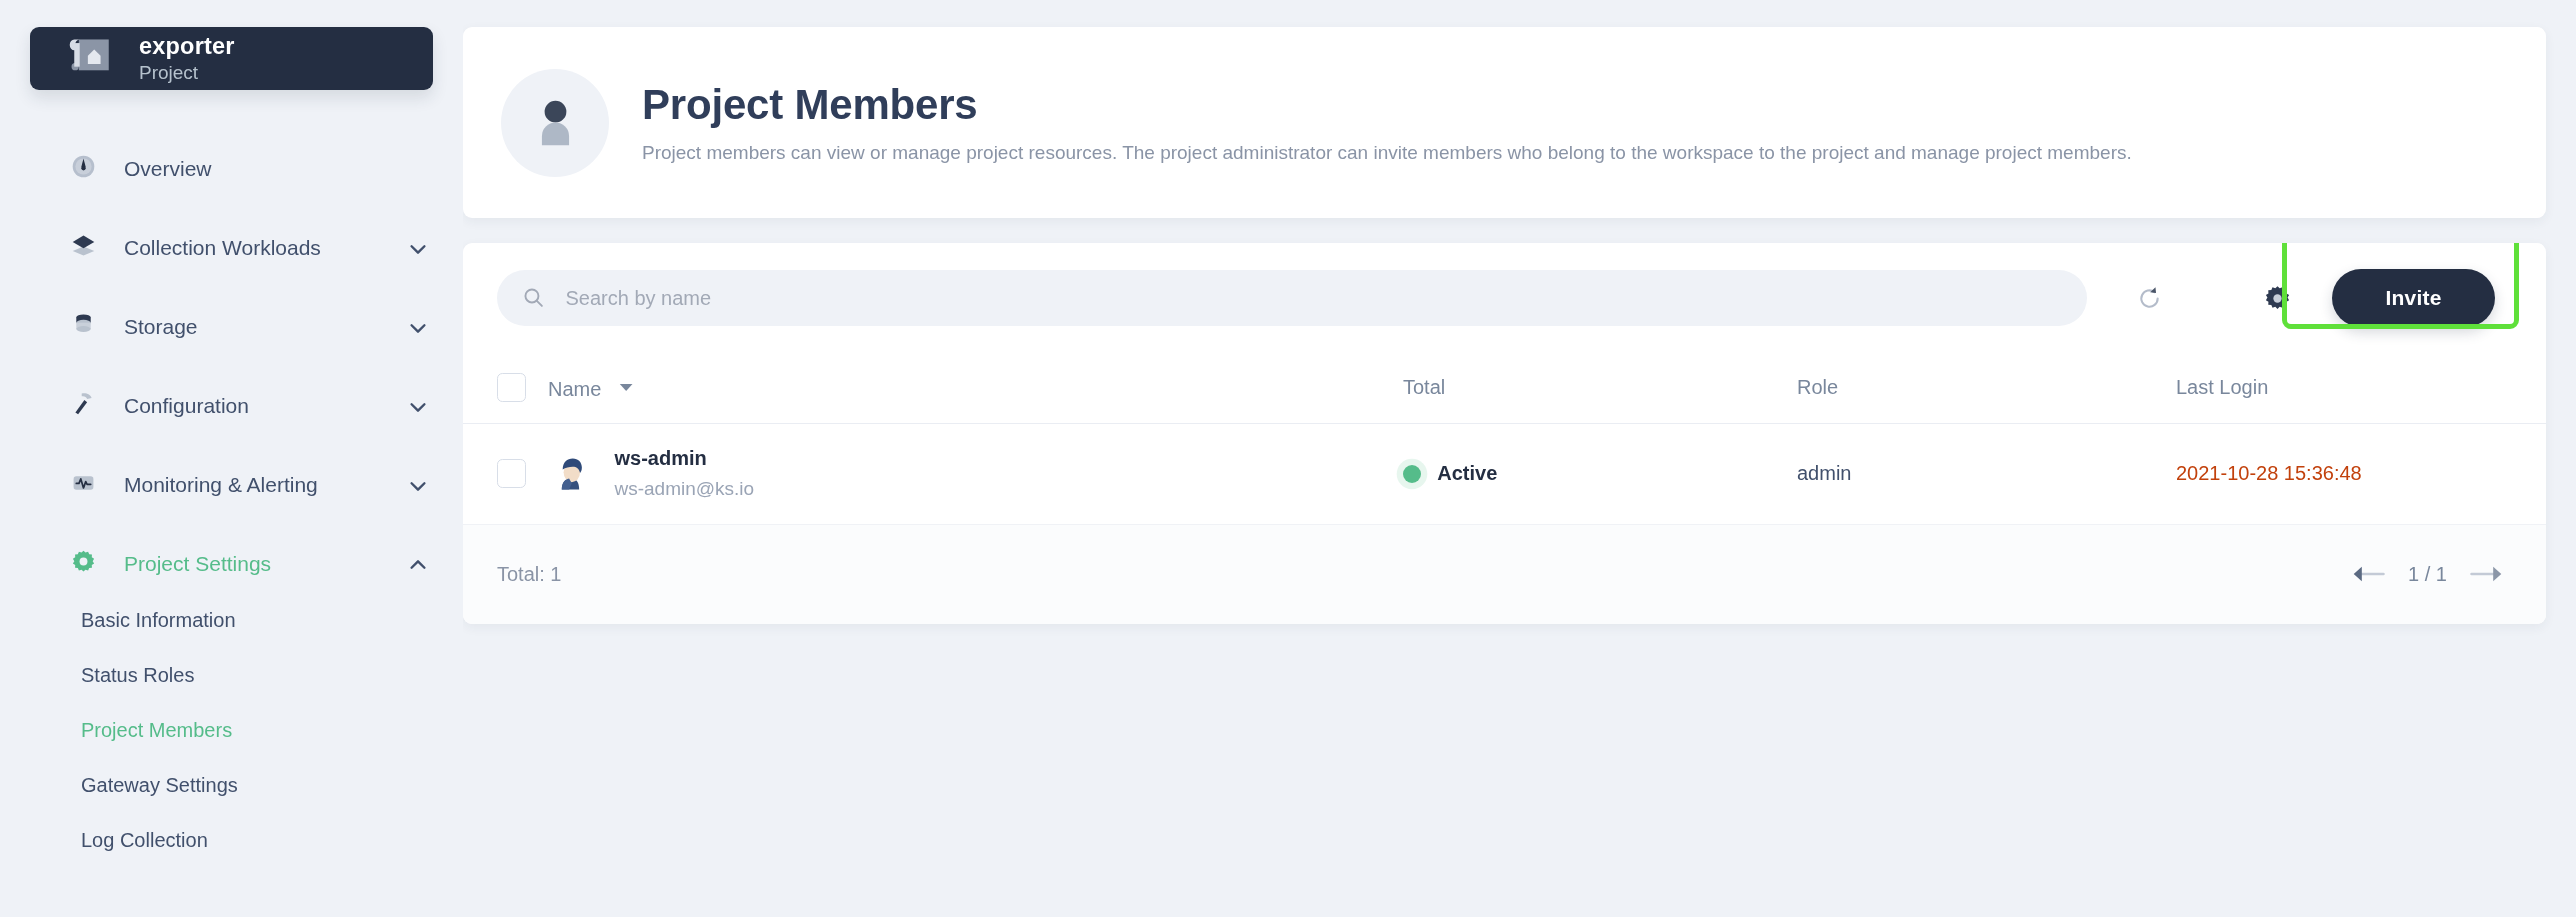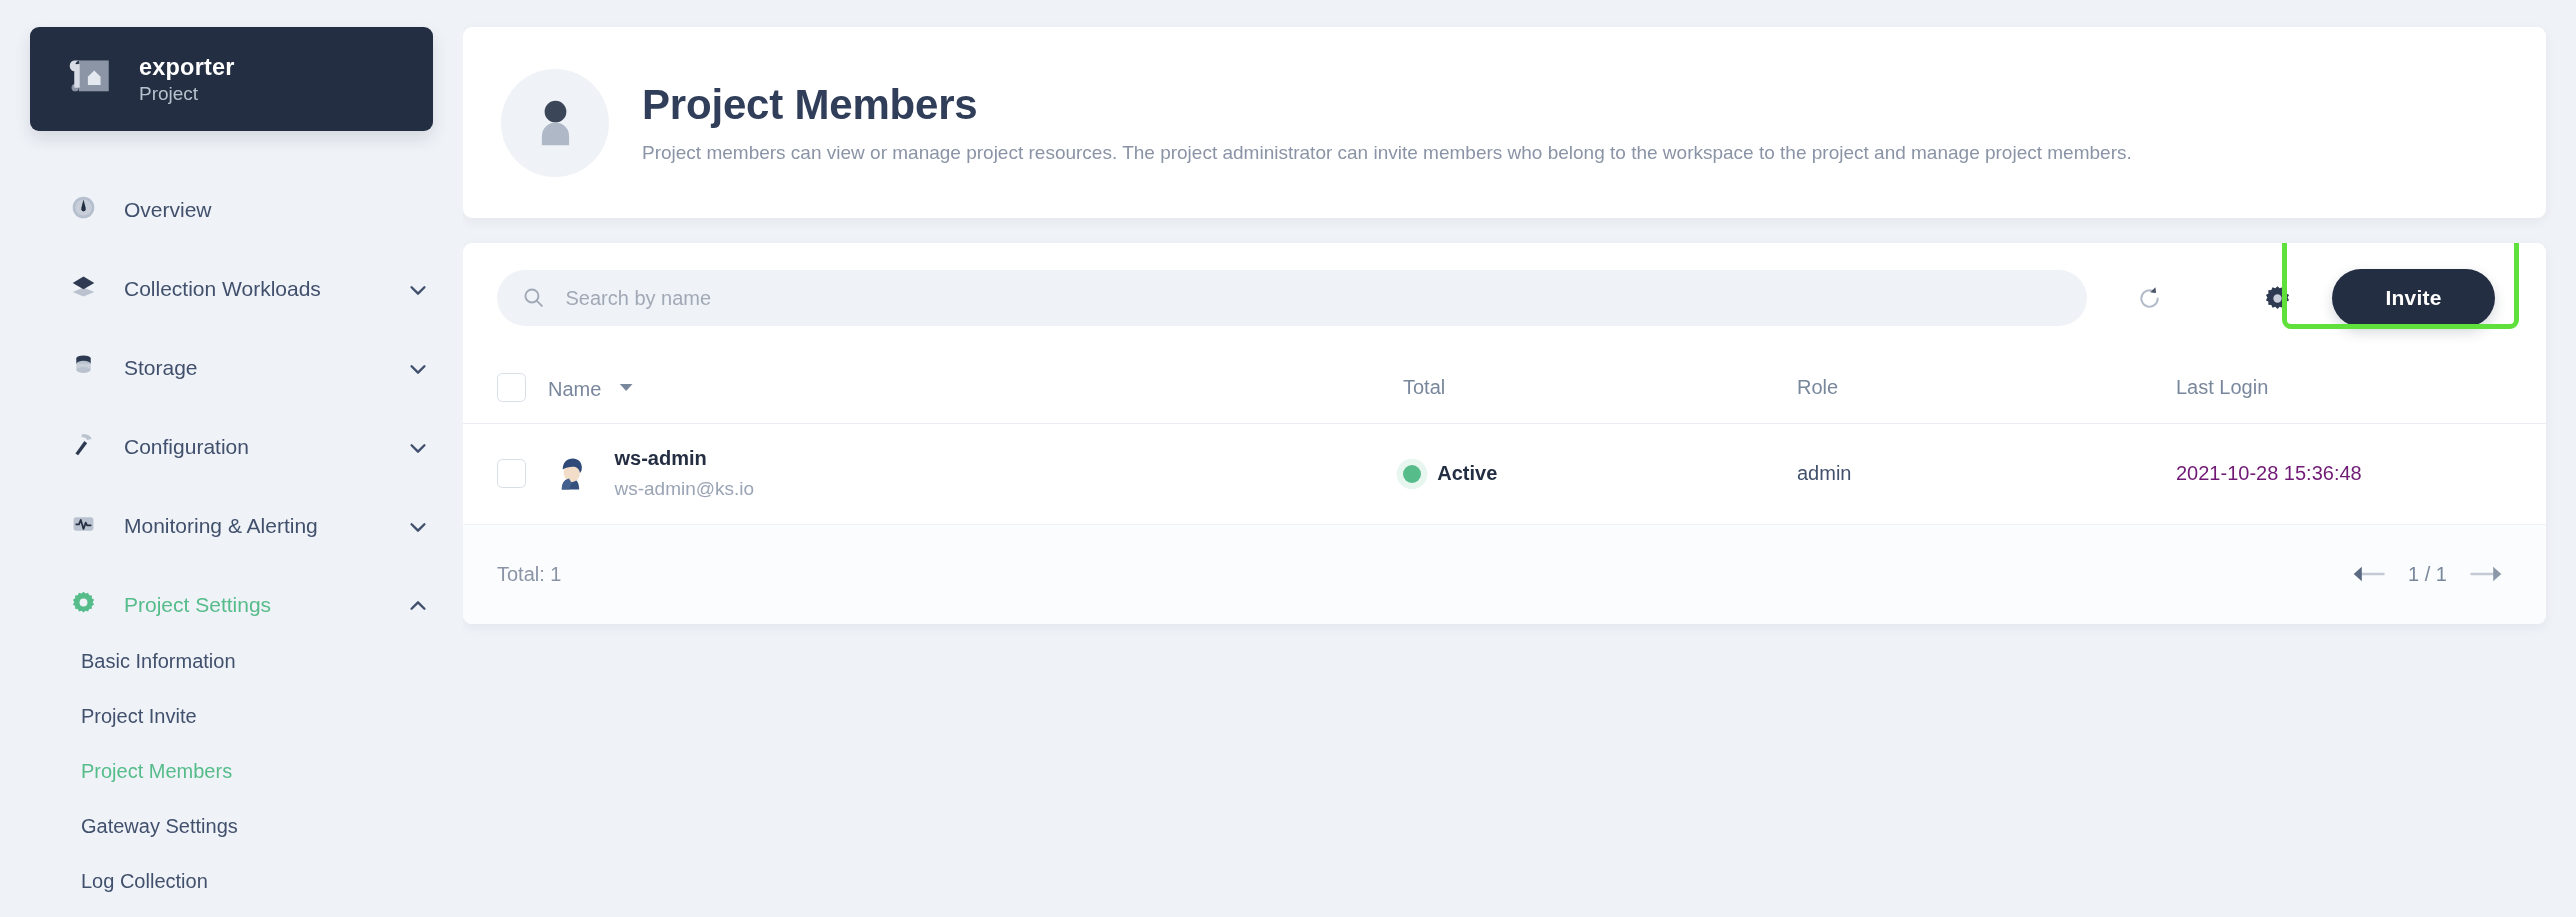--- a/index.html
+++ b/index.html
@@ -24,21 +24,21 @@
   .sidebar {
     width: 463px;
     height: 918px;
     background: #eff2f7;
     flex: 0 0 463px;
     position: relative;
   }
 
   .project-card {
     margin: 27px 30px 5px 30px;
-    height: 104px;
+    height: 63px;
     background: #242e42;
     border-radius: 9px;
     display: flex;
     align-items: center;
     padding: 0 12px 0 33px;
     box-shadow: 0 7.2px 16.3px rgba(36,46,66,0.12);
   }
   .project-card-icon {
     width: 56px;
     height: 56px;
@@ -307,21 +307,21 @@
     height: 18px;
     border-radius: 9px;
     background: #55bc8a;
     margin-right: 16.3px;
     flex: 0 0 18px;
     box-shadow: 0 0 0 6.3px rgba(85,188,138,0.14);
   }
   .status-label { font-size: 20px; color: #242e42; font-weight: bold; line-height: 25px; }
 
   .role-text  { font-size: 20px; color: #41506c; line-height: 25px; }
-  .login-text { font-size: 20px; color: #701a75; line-height: 25px; }
+  .login-text { font-size: 20px; color: #c2410c; line-height: 25px; }
 
   
   .table-footer {
     height: 99px;
     display: flex;
     align-items: center;
     padding: 0 34px;
     background: #fbfcfd;
   }
   .total-text { font-size: 20px; color: #8a94a6; line-height: 25px; }
@@ -452,21 +452,21 @@
         <span class="nav-label">Project Settings</span>
         <span class="chev">
           <svg width="22" height="22" viewBox="0 0 24 24">
               <path d="M5 15 L12 8 L19 15" stroke="#41506c" stroke-width="2.6" fill="none" stroke-linecap="round" stroke-linejoin="round"></path>
             </svg>
         </span>
       </div>
 
       <div class="submenu">
         <div class="submenu-item">Basic Information</div>
-        <div class="submenu-item">Project Invite</div>
+        <div class="submenu-item">Status Roles</div>
         <div class="submenu-item active">Project Members</div>
         <div class="submenu-item">Gateway Settings</div>
         <div class="submenu-item">Log Collection</div>
       </div>
 
     </nav>
   </aside>
 
   <main class="main">
 

